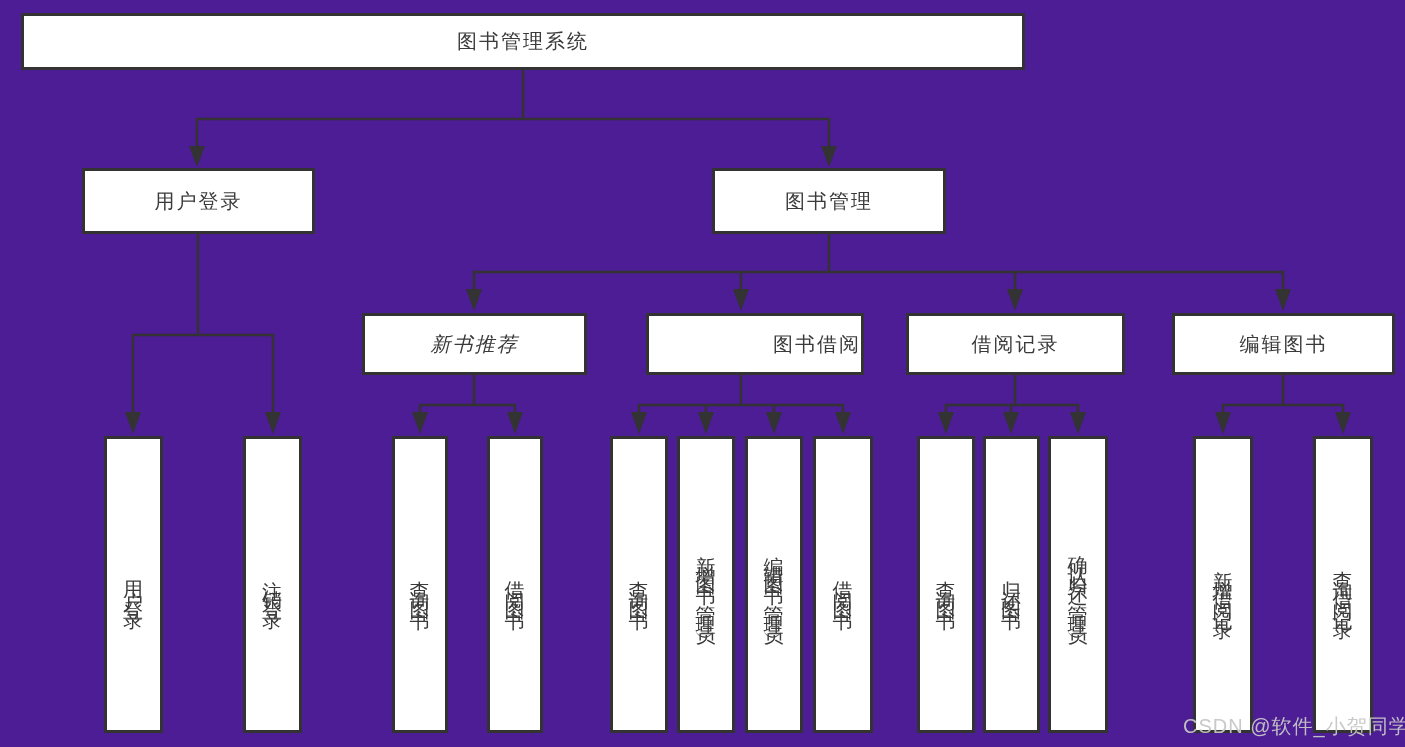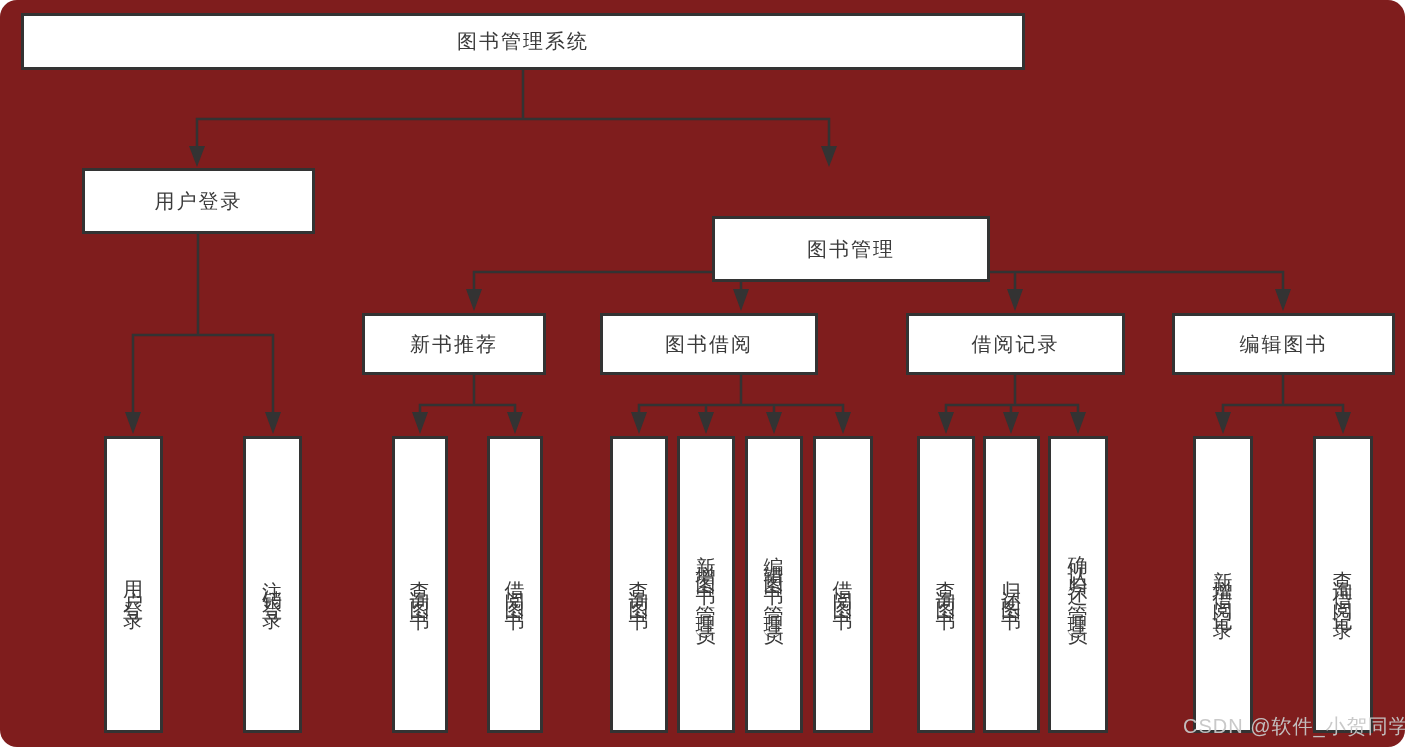--- a/index.html
+++ b/index.html
@@ -4,24 +4,23 @@
 <style>
   html, body {
     margin: 0;
     padding: 0;
     background: #ffffff;
   }
   .canvas {
     position: relative;
     width: 1405px;
     height: 747px;
-    background: #7f1d1d;
+    background: #4c1d95;
     overflow: hidden;
     font-family: "Liberation Sans", sans-serif;
-    border-radius: 17px;
   }
   .connectors {
     position: absolute;
     left: 0;
     top: 0;
     width: 1405px;
     height: 747px;
     pointer-events: none;
   }
   .box {
@@ -104,28 +103,28 @@
     </g>
   </svg>
 
   <div class="box" style="left:21px; top:13px; width:1004px; height:57px;">
     <span class="hlabel">图书管理系统</span>
   </div>
 
   <div class="box" style="left:82px; top:168px; width:233px; height:66px;">
     <span class="hlabel">用户登录</span>
   </div>
-  <div class="box" style="left:712px; top:168px; width:278px; height:66px;margin-top:48px;">
+  <div class="box" style="left:712px; top:168px; width:234px; height:66px;">
     <span class="hlabel">图书管理</span>
   </div>
 
-  <div class="box" style="left:362px; top:313px; width:184px; height:62px;">
+  <div class="box" style="left:362px; top:313px; width:225px; height:62px;font-style:italic;">
     <span class="hlabel">新书推荐</span>
   </div>
-  <div class="box" style="left:600px; top:313px; width:218px; height:62px;">
+  <div class="box" style="left:646px; top:313px; width:218px; height:62px;justify-content:flex-end;">
     <span class="hlabel">图书借阅</span>
   </div>
   <div class="box" style="left:906px; top:313px; width:219px; height:62px;">
     <span class="hlabel">借阅记录</span>
   </div>
   <div class="box" style="left:1172px; top:313px; width:223px; height:62px;">
     <span class="hlabel">编辑图书</span>
   </div>
 
   <div class="box" style="left:104px; top:436px; width:59px; height:297px;">

